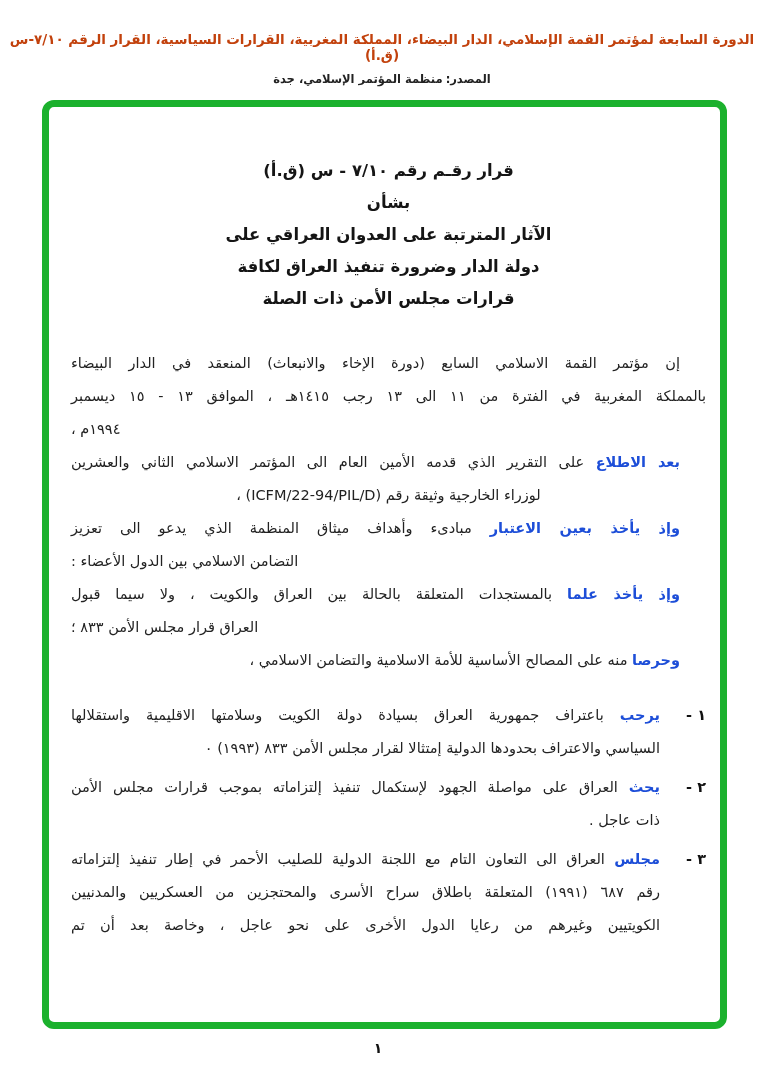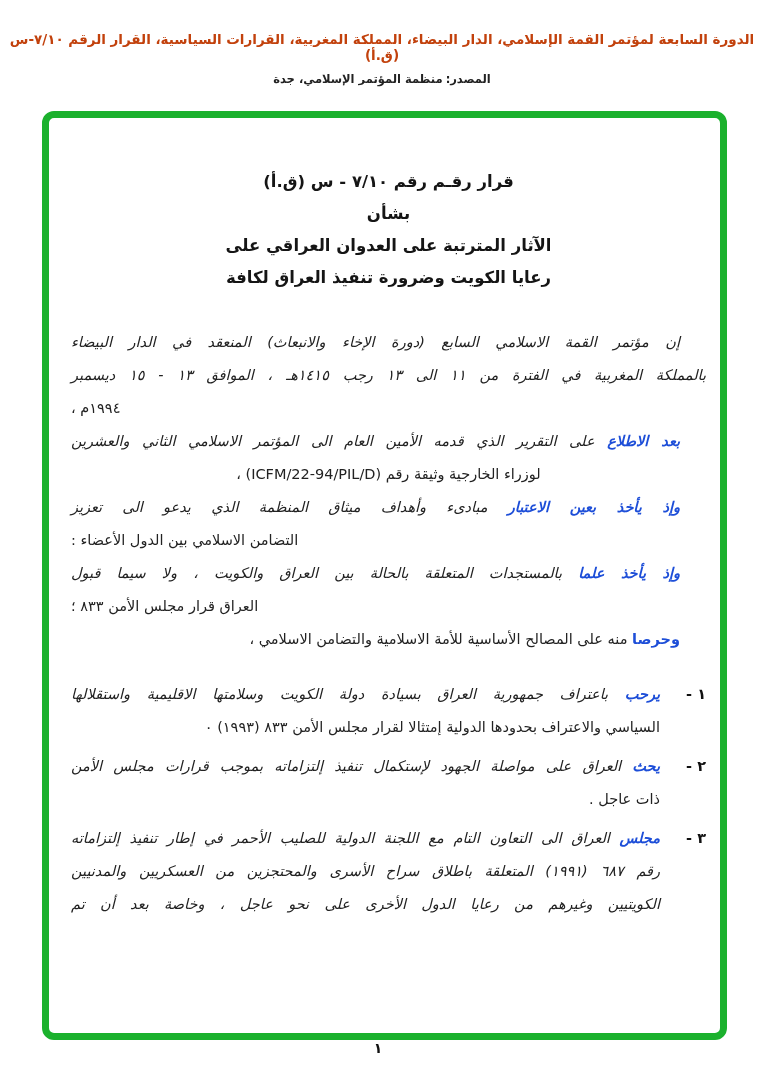--- a/index.html
+++ b/index.html
@@ -9,30 +9,30 @@
     color:#1f1f1f;direction:rtl;overflow:hidden;
   }
   .page{position:absolute;inset:0;}
   
   .header{padding-top:31px;text-align:center;}
   .h-main{font-size:13.5px;font-weight:bold;color:#c2410c;letter-spacing:0.2px;}
   .h-src{margin-top:9px;font-size:11.5px;font-weight:bold;color:#222;}
   .h-src .lbl{margin-left:3px;}
   
   .frame{
-    position:absolute;left:42px;top:111px;width:685px;height:929px;
+    position:absolute;left:42px;top:100px;width:685px;height:929px;
     box-sizing:border-box;border:7px solid #1bb12d;border-radius:12px;
     padding:48px 14px 0 22px;background:#fff;
   }
   
   .title{text-align:center;font-weight:bold;color:#151515;margin-bottom:32px;}
   .title .tl{font-size:16.5px;line-height:32px;}
   
   .bline{font-size:14.5px;line-height:33px;min-height:33px;color:#222;}
-  .j{text-align:justify;text-align-last:justify;font-style:italic;}
+  .j{text-align:justify;text-align-last:justify;}
   .l{text-align:left;text-align-last:left;}
   .c{text-align:center;text-align-last:center;}
   .r{text-align:right;text-align-last:right;}
   .ind{padding-right:26px;}
   b.lead{font-weight:bold;color:#1d4ed8;}
   
   .list{margin-top:22px;}
   .item{display:flex;direction:rtl;}
   .item + .item{margin-top:6px;}
   .marker{
@@ -57,21 +57,22 @@
       <span class="lbl">المصدر:</span><span>منظمة المؤتمر الإسلامي، جدة</span>
     </div>
   </div>
 
   <div class="frame" style="border-color: rgb(27, 177, 45);">
 
     <div class="title">
       <div class="tl">قرار رقـم رقم ٧/١٠ - س (ق.أ)</div>
       <div class="tl">بشأن</div>
       <div class="tl">الآثار المترتبة على العدوان العراقي على</div>
-      <div class="tl">رعايا الكويت وضرورة تنفيذ العراق لكافة</div>
+      <div class="tl">دولة الدار وضرورة تنفيذ العراق لكافة</div>
+      <div class="tl">قرارات مجلس الأمن ذات الصلة</div>
     </div>
 
     <div class="bodytext">
 
       <div class="bline j ind">إن مؤتمر القمة الاسلامي السابع (دورة الإخاء والانبعاث) المنعقد في الدار البيضاء</div>
       <div class="bline j">بالمملكة المغربية في الفترة من ١١ الى ١٣ رجب ١٤١٥هـ ، الموافق ١٣ - ١٥ ديسمبر</div>
       <div class="bline l">١٩٩٤م ،</div>
 
       <div class="bline j ind"><b class="lead">بعد الاطلاع</b><span> على التقرير الذي قدمه الأمين العام الى المؤتمر الاسلامي الثاني والعشرين</span></div>
       <div class="bline c">لوزراء الخارجية وثيقة رقم (ICFM/22-94/PIL/D) ،</div>

